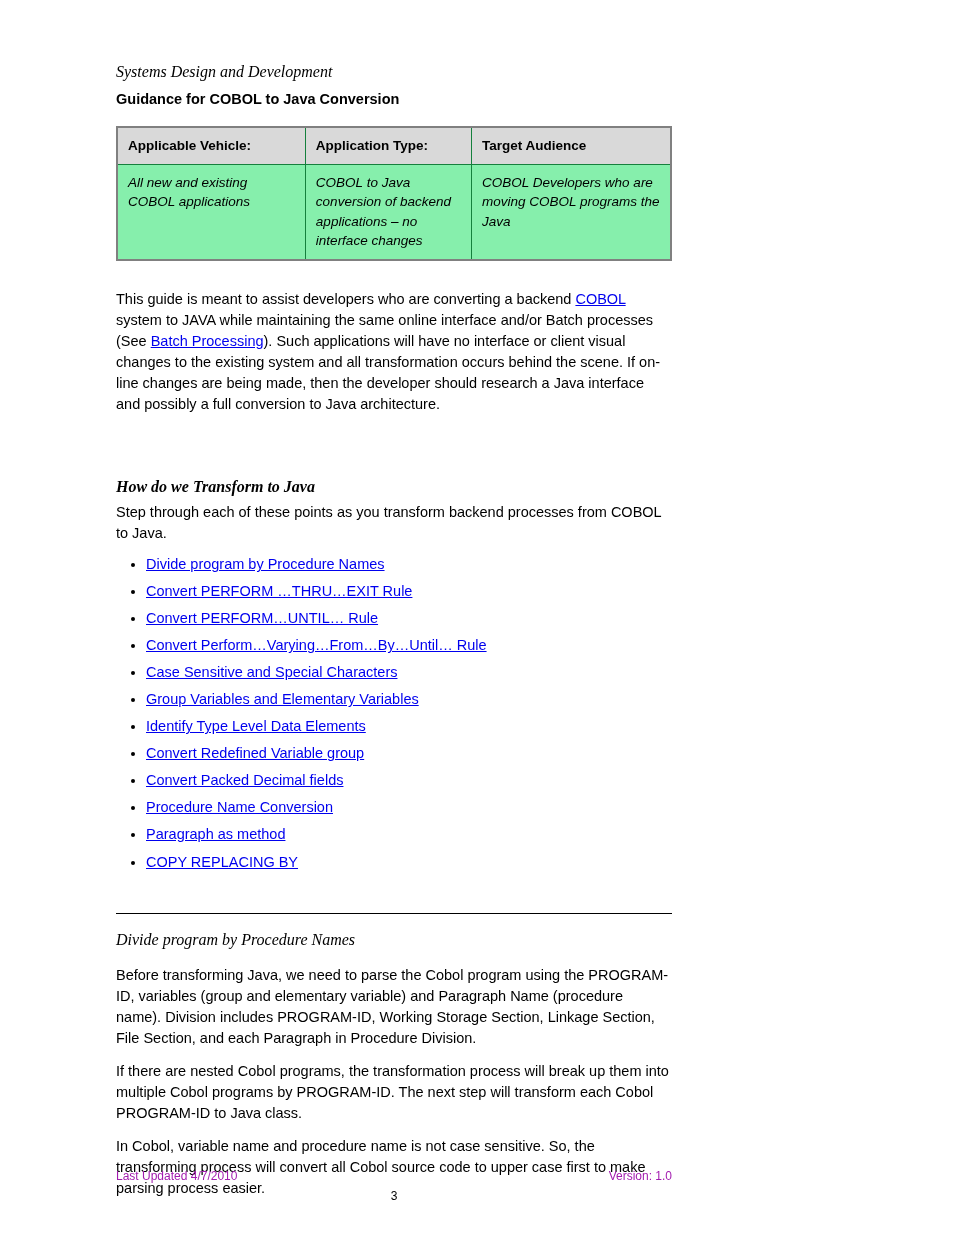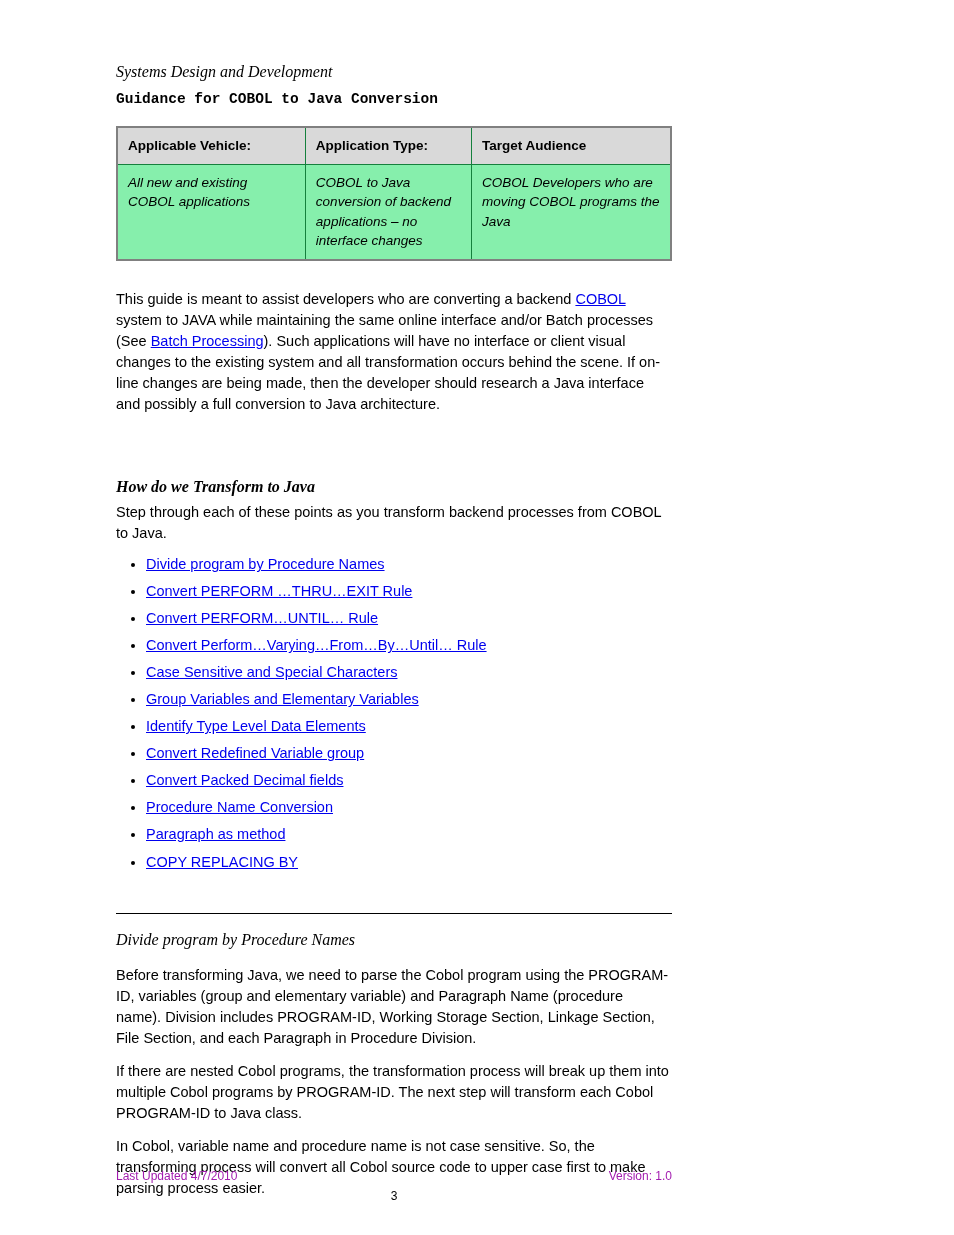--- a/index.html
+++ b/index.html
@@ -19,21 +19,21 @@
     position: relative;
   }
   h1.title {
     font-family: Georgia, "Times New Roman", serif;
     font-size: 16px;
     font-weight: normal;
     font-style: italic;
     margin: 0 0 6px 0;
   }
   .subtitle {
-    font-family: Liberation Mono, monospace;
+    font-family: Liberation Sans, sans-serif;
     font-weight: bold;
     font-size: 14.5px;
     margin-bottom: 16px;
   }
   table.info {
     border-collapse: collapse;
     width: 100%;
     border: 2px solid #808080;
     margin-bottom: 28px;
   }

